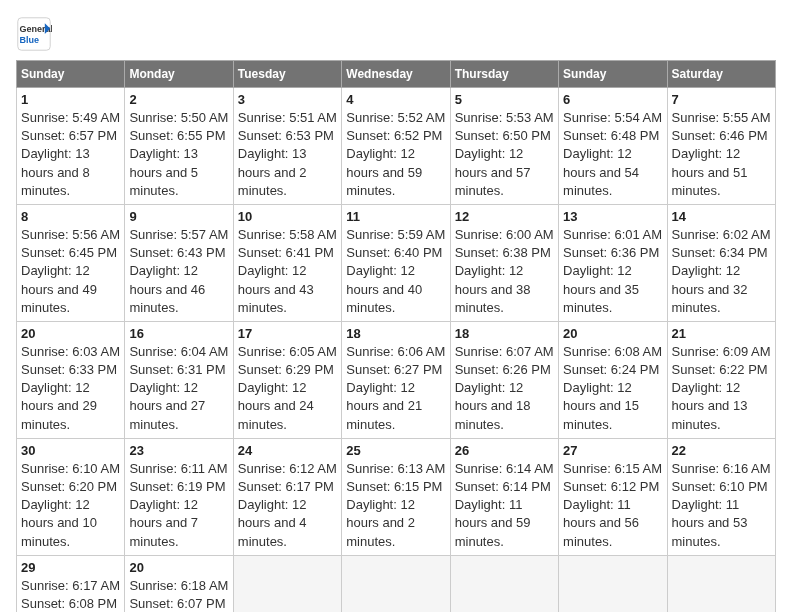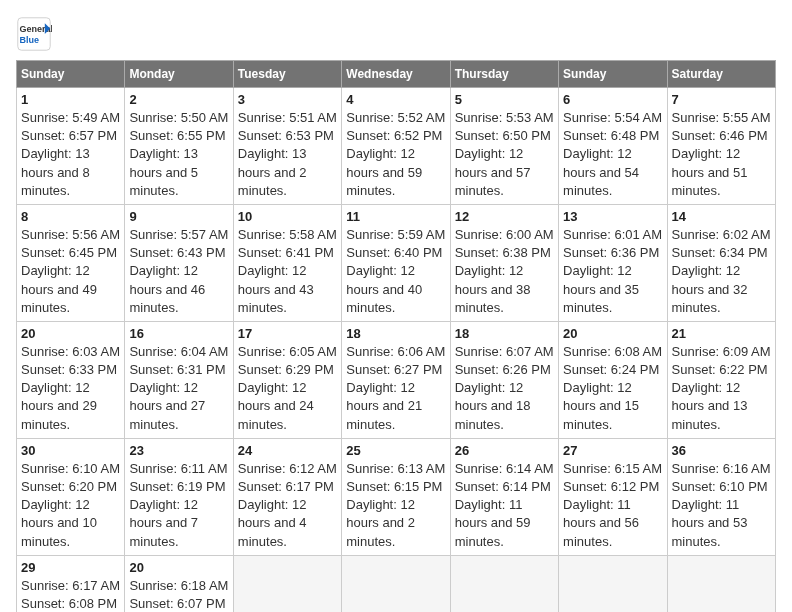--- a/index.html
+++ b/index.html
@@ -323,21 +323,21 @@
       </td>
         <td>
         <span class="day-num">27</span>
         <div class="day-info">
           Sunrise: 6:15 AM<br>
           Sunset: 6:12 PM<br>
           Daylight: 11 hours and 56 minutes.
         </div>
       </td>
         <td>
-        <span class="day-num">36</span>
+        <span class="day-num">22</span>
         <div class="day-info">
           Sunrise: 6:16 AM<br>
           Sunset: 6:10 PM<br>
           Daylight: 11 hours and 53 minutes.
         </div>
       </td>
       </tr>
       <tr>
         <td>
         <span class="day-num">29</span>

